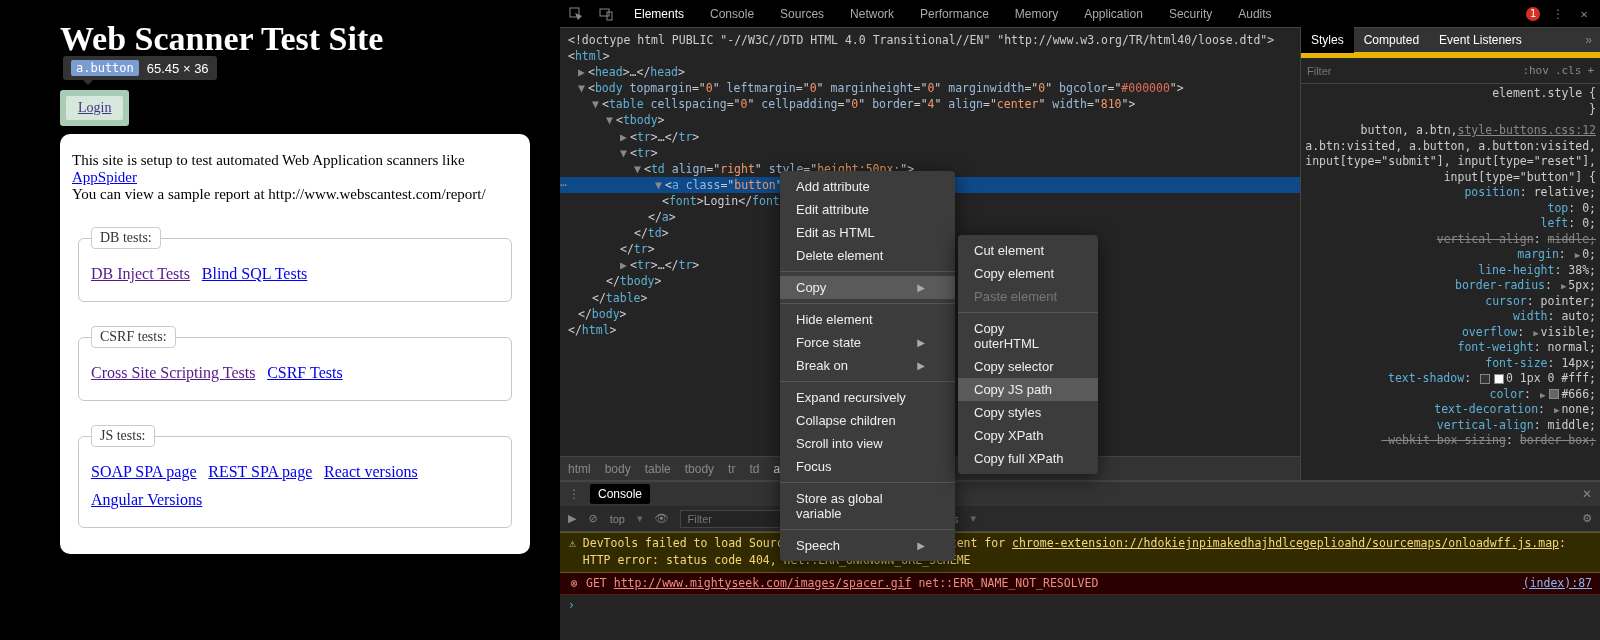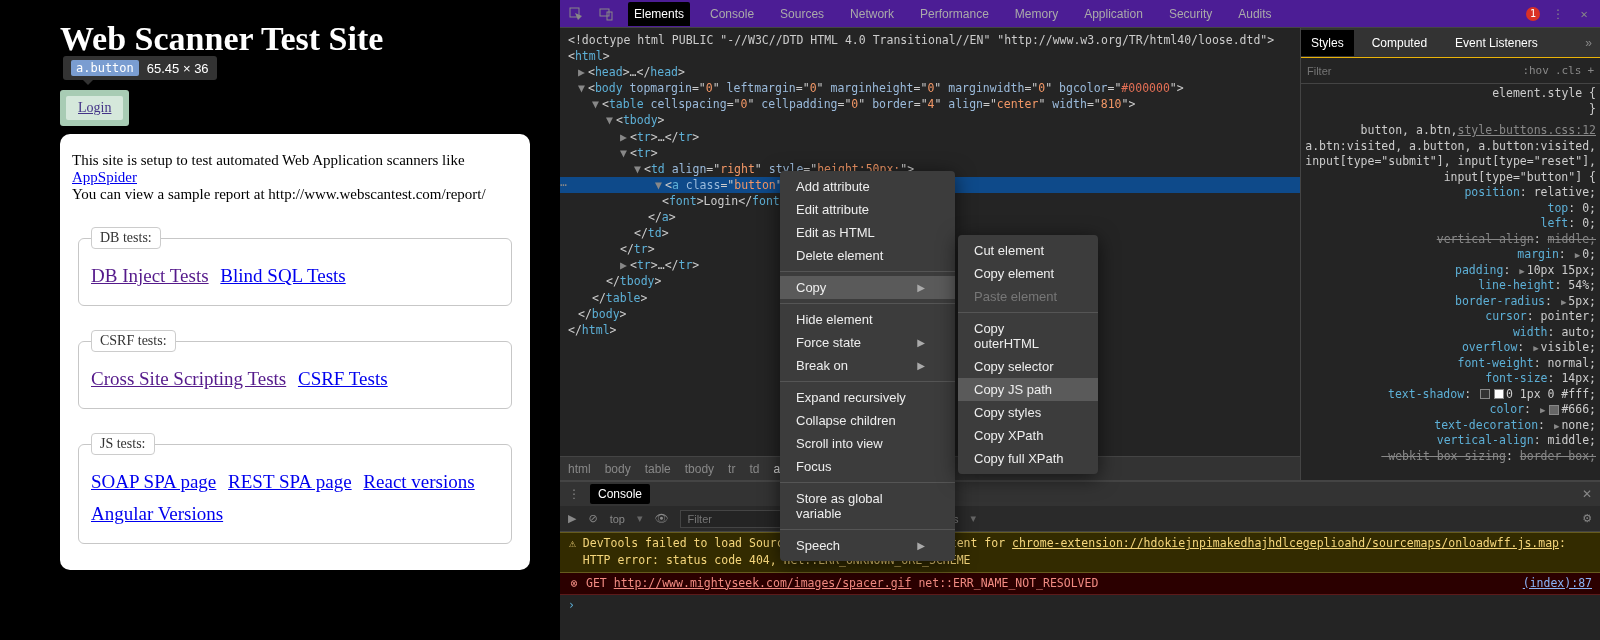--- a/index.html
+++ b/index.html
@@ -8,27 +8,27 @@
 .page-title { color: #fff; font-size: 34px; font-weight: bold; font-family: Georgia, serif; margin-bottom: 10px; }
 .tooltip { position: absolute; top: 56px; left: 63px; background: #333; color: #fff; padding: 4px 8px; font-size: 13px; border-radius: 3px; display: flex; gap: 8px; align-items: center; }
 .tooltip .sel { background: #7a9dd1; color: #fff; padding: 1px 5px; border-radius: 2px; font-family: monospace; font-size: 12px; }
 .tooltip::after { content: ''; position: absolute; left: 20px; bottom: -5px; border: 5px solid transparent; border-top-color: #333; border-bottom: none; }
 .login-btn-wrap { display: inline-block; background: #a8ccb4; padding: 6px; border-radius: 3px; margin-top: 22px; }
 .login-btn { display: inline-block; background: #d5e8db; color: #438; padding: 4px 12px; font-family: Georgia, serif; font-size: 14px; text-decoration: underline; border-radius: 2px; }
 .content-card { background: #fff; border-radius: 10px; margin-top: 8px; padding: 18px 12px; font-family: Georgia, serif; font-size: 15px; color: #000; }
 .content-card a { color: #0000ee; text-decoration: underline; }
 .fieldset { border: 1px solid #c7c7c7; border-radius: 6px; margin: 24px 6px 8px 6px; padding: 16px 12px 18px 12px; }
 .fieldset legend { background: #fff; border: 1px solid #ccc; border-radius: 4px; padding: 2px 8px; font-size: 14px; color: #333; font-family: Georgia, serif; }
-.fieldset a { color: #0000ee; text-decoration: underline; font-family: Georgia, serif; font-size: 19px; margin-right: 8px; }
+.fieldset a { color: #0000ee; text-decoration: underline; font-family: Georgia, serif; font-size: 16px; margin-right: 8px; }
 .fieldset .visited { color: #551a8b; }
 .fieldset .row2 { margin-top: 10px; }
 
 
 .devtools { flex: 1; background: #242424; color: #ccc; font-family: Menlo, Consolas, monospace; font-size: 12px; display: flex; flex-direction: column; }
-.dt-toolbar { height: 28px; background: #4c1d95; display: flex; align-items: center; padding: 0 8px; gap: 14px; color: #aaa; border-bottom: 1px solid #444; }
+.dt-toolbar { height: 28px; background: #000000; display: flex; align-items: center; padding: 0 8px; gap: 14px; color: #aaa; border-bottom: 1px solid #444; }
 .dt-toolbar .icon { width: 16px; height: 16px; display: inline-flex; align-items: center; justify-content: center; color: #888; }
 .dt-tab { padding: 5px 6px; cursor: pointer; font-family: -apple-system, sans-serif; font-size: 12px; color: #aaa; }
 .dt-tab.active { background: #000; color: #fff; border-radius: 2px 2px 0 0; }
 .dt-toolbar .right { margin-left: auto; display: flex; gap: 10px; align-items: center; }
 .err-badge { background: #d93025; color: #fff; border-radius: 8px; width: 14px; height: 14px; font-size: 10px; display: inline-flex; align-items: center; justify-content: center; }
 .dt-main { flex: 1; display: flex; min-height: 0; }
 .elements-pane { flex: 1; display: flex; flex-direction: column; min-width: 0; }
 .dom-tree { flex: 1; overflow: auto; background: #242424; padding: 4px 0; line-height: 1.4; font-size: 11.5px; }
 .dom-tree .line { padding: 0 4px 0 8px; white-space: nowrap; }
 .dom-tree .hl { background: #0e4a8a; }
@@ -43,21 +43,21 @@
 .ctx-menu { position: absolute; background: #3c3c3c; border-radius: 4px; box-shadow: 0 4px 20px rgba(0,0,0,0.6); font-family: -apple-system, sans-serif; font-size: 13px; color: #eee; padding: 4px 0; z-index: 100; }
 .ctx-menu .item { padding: 4px 30px 4px 16px; display: flex; justify-content: space-between; align-items: center; cursor: pointer; }
 .ctx-menu .item.highlight { background: #5a5a5a; }
 .ctx-menu .item.disabled { color: #777; }
 .ctx-menu .sep { height: 1px; background: #555; margin: 4px 0; }
 .ctx-menu .arrow { font-size: 10px; color: #aaa; }
 .breadcrumb { height: 24px; background: #333; display: flex; align-items: center; padding: 0 8px; gap: 14px; color: #888; border-top: 1px solid #444; font-size: 12px; font-family: -apple-system, sans-serif; }
 .breadcrumb span:last-child { color: #ddd; }
 
 .styles-pane { width: 300px; background: #242424; border-left: 1px solid #444; display: flex; flex-direction: column; }
-.styles-tabs { height: 30px; background: #333; display: flex; align-items: center; gap: 8px; border-bottom: 1px solid #eab308; font-family: -apple-system, sans-serif; }
+.styles-tabs { height: 30px; background: #333; display: flex; align-items: center; gap: 0; border-bottom: 6px solid #eab308; font-family: -apple-system, sans-serif; }
 .styles-tabs .stab { padding: 6px 10px; color: #ffffff; font-size: 12px; }
 .styles-tabs .stab.active { background: #000; color: #fff; }
 .styles-tabs .more { margin-left: auto; padding: 0 8px; color: #888; }
 .filter-row { height: 26px; display: flex; align-items: center; border-bottom: 1px solid #444; font-size: 11px; }
 .filter-row input { flex: 1; background: transparent; border: none; color: #ccc; padding: 0 6px; font-size: 11px; }
 .filter-row .btns { color: #888; padding: 0 6px; display: flex; gap: 6px; }
 .styles-body { flex: 1; overflow: auto; font-size: 11.5px; line-height: 1.35; padding: 2px 4px; text-align: right; }
 .rule-sel { color: #ccc; }
 .rule-src { float: right; color: #888; text-decoration: underline; }
 .prop { padding-left: 16px; }
@@ -292,22 +292,21 @@
       <div class="styles-body">
         <div><span class="rule-sel">element.style {</span></div>
         <div>}</div>
         <div style="margin-top:6px;"><span class="rule-src">style-buttons.css:12</span><span class="rule-sel">button, a.btn, a.btn:visited, a.button, a.button:visited, input[type="submit"], input[type="reset"], input[type="button"] {</span></div>
         <div id="props-list">
             <div class="prop"><span class="pname">position</span>: <span class="pval">relative;</span></div>
             <div class="prop"><span class="pname">top</span>: <span class="pval">0;</span></div>
             <div class="prop"><span class="pname">left</span>: <span class="pval">0;</span></div>
             <div class="prop"><span class="pname struck">vertical-align</span>: <span class="pval struck">middle;</span></div>
             <div class="prop"><span class="pname">margin</span>: <span class="tri-sm">▶</span><span class="pval">0;</span></div>
-            <div class="prop"><span class="pname">padding</span>: <span class="tri-sm">▶</span><span class="pval">10px 15px;</span></div>
-            <div class="prop"><span class="pname">line-height</span>: <span class="pval">54%;</span></div>
+            <div class="prop"><span class="pname">line-height</span>: <span class="pval">38%;</span></div>
             <div class="prop"><span class="pname">border-radius</span>: <span class="tri-sm">▶</span><span class="pval">5px;</span></div>
             <div class="prop"><span class="pname">cursor</span>: <span class="pval">pointer;</span></div>
             <div class="prop"><span class="pname">width</span>: <span class="pval">auto;</span></div>
             <div class="prop"><span class="pname">overflow</span>: <span class="tri-sm">▶</span><span class="pval">visible;</span></div>
             <div class="prop"><span class="pname">font-weight</span>: <span class="pval">normal;</span></div>
             <div class="prop"><span class="pname">font-size</span>: <span class="pval">14px;</span></div>
             <div class="prop"><span class="pname">text-shadow</span>: <span class="swatch" style="background:#333"></span><span class="swatch" style="background:#fff"></span><span class="pval">0 1px 0 #fff;</span></div>
             <div class="prop"><span class="pname">color</span>: <span class="tri-sm">▶</span><span class="swatch" style="background:#666"></span><span class="pval">#666;</span></div>
             <div class="prop"><span class="pname">text-decoration</span>: <span class="tri-sm">▶</span><span class="pval">none;</span></div>
             <div class="prop"><span class="pname">vertical-align</span>: <span class="pval">middle;</span></div>

